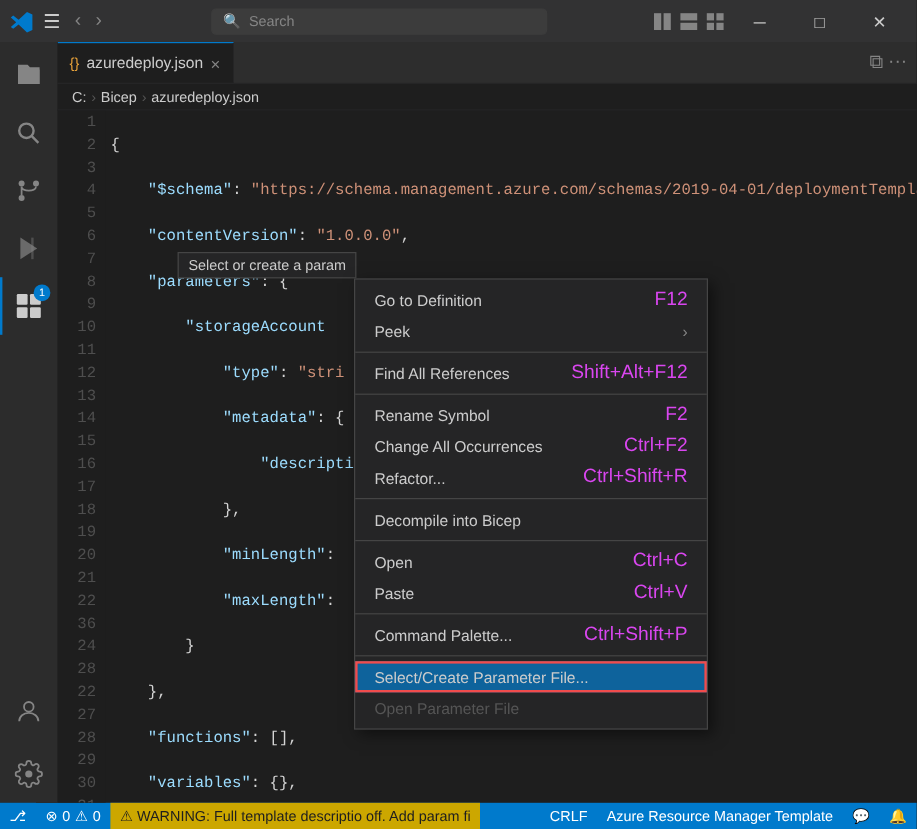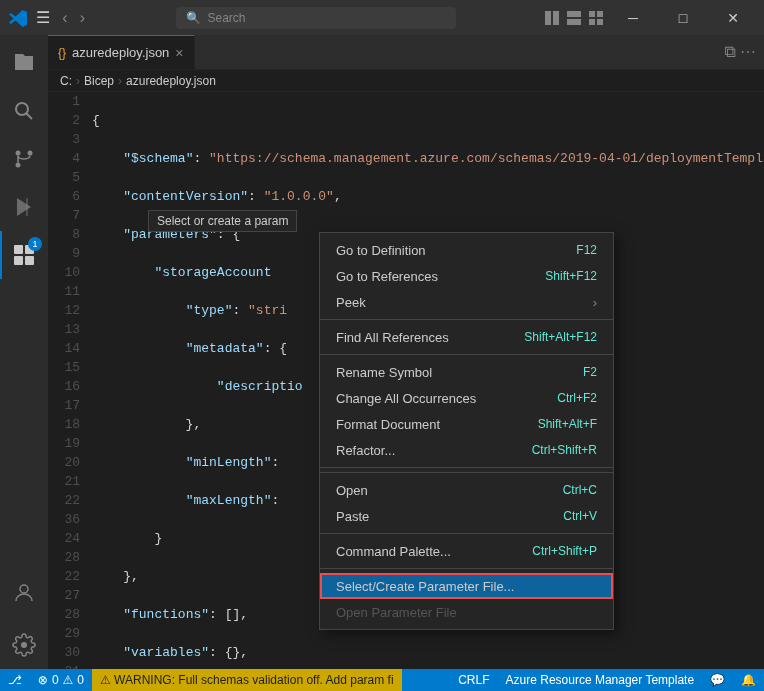--- a/index.html
+++ b/index.html
@@ -259,33 +259,32 @@
     .context-menu {
       position: absolute;
       top: 140px;
       left: 247px;
       width: 295px;
       background: #252526;
       border: 1px solid #454545;
       box-shadow: 4px 4px 12px rgba(0,0,0,0.5);
       z-index: 100;
       padding: 4px 0;
-      margin-left: 24px;
     }
     .menu-item {
       display: flex;
       align-items: center;
       justify-content: space-between;
       padding: 4px 16px;
       cursor: pointer;
       color: #cccccc;
       font-size: 13px;
       height: 26px;
     }
-    .menu-shortcut { color: #5eead4; font-size: 12px; }
+    .menu-shortcut { color: #d946ef; font-size: 16px; }
     .menu-arrow { color: #858585; }
     .menu-separator {
       height: 1px;
       background: #454545;
       margin: 4px 0;
     }
     .menu-item.disabled { color: #555; cursor: default; }
 
     
     .hint-tooltip {
@@ -520,50 +519,45 @@
       <div class="hint-tooltip">
         <span>Select or create a param</span>
       </div>
 
       <div class="context-menu">
         <div class="menu-item">
           <span>Go to Definition</span>
           <span class="menu-shortcut">F12</span>
         </div>
         <div class="menu-item">
-          <span>Go to References</span>
-          <span class="menu-shortcut">Shift+F12</span>
-        </div>
-        <div class="menu-item">
           <span>Peek</span>
           <span class="menu-arrow">›</span>
         </div>
         <div class="menu-separator"></div>
         <div class="menu-item">
           <span>Find All References</span>
           <span class="menu-shortcut">Shift+Alt+F12</span>
         </div>
         <div class="menu-separator"></div>
         <div class="menu-item">
           <span>Rename Symbol</span>
           <span class="menu-shortcut">F2</span>
         </div>
         <div class="menu-item">
           <span>Change All Occurrences</span>
           <span class="menu-shortcut">Ctrl+F2</span>
         </div>
         <div class="menu-item">
-          <span>Format Document</span>
-          <span class="menu-shortcut">Shift+Alt+F</span>
-        </div>
-        <div class="menu-item">
           <span>Refactor...</span>
           <span class="menu-shortcut">Ctrl+Shift+R</span>
         </div>
         <div class="menu-separator"></div>
+        <div class="menu-item">
+          <span>Decompile into Bicep</span>
+        </div>
         <div class="menu-separator"></div>
         <div class="menu-item">
           <span>Open</span>
           <span class="menu-shortcut">Ctrl+C</span>
         </div>
         <div class="menu-item">
           <span>Paste</span>
           <span class="menu-shortcut">Ctrl+V</span>
         </div>
         <div class="menu-separator"></div>
@@ -589,21 +583,21 @@
     <div class="status-item" style="background:#007acc">
       <span>⎇</span>
     </div>
     <div class="status-item">
       <span>⊗</span>
       <span>0</span>
       <span>⚠</span>
       <span>0</span>
     </div>
     <div class="status-item status-warning">
-      <span>⚠ WARNING: Full schemas validation off. Add param fi</span>
+      <span>⚠ WARNING: Full template descriptio off. Add param fi</span>
     </div>
   </div>
   <div class="status-right">
     <div class="status-item">
       <span>CRLF</span>
     </div>
     <div class="status-item">
       <span>Azure Resource Manager Template</span>
     </div>
     <div class="status-item">

